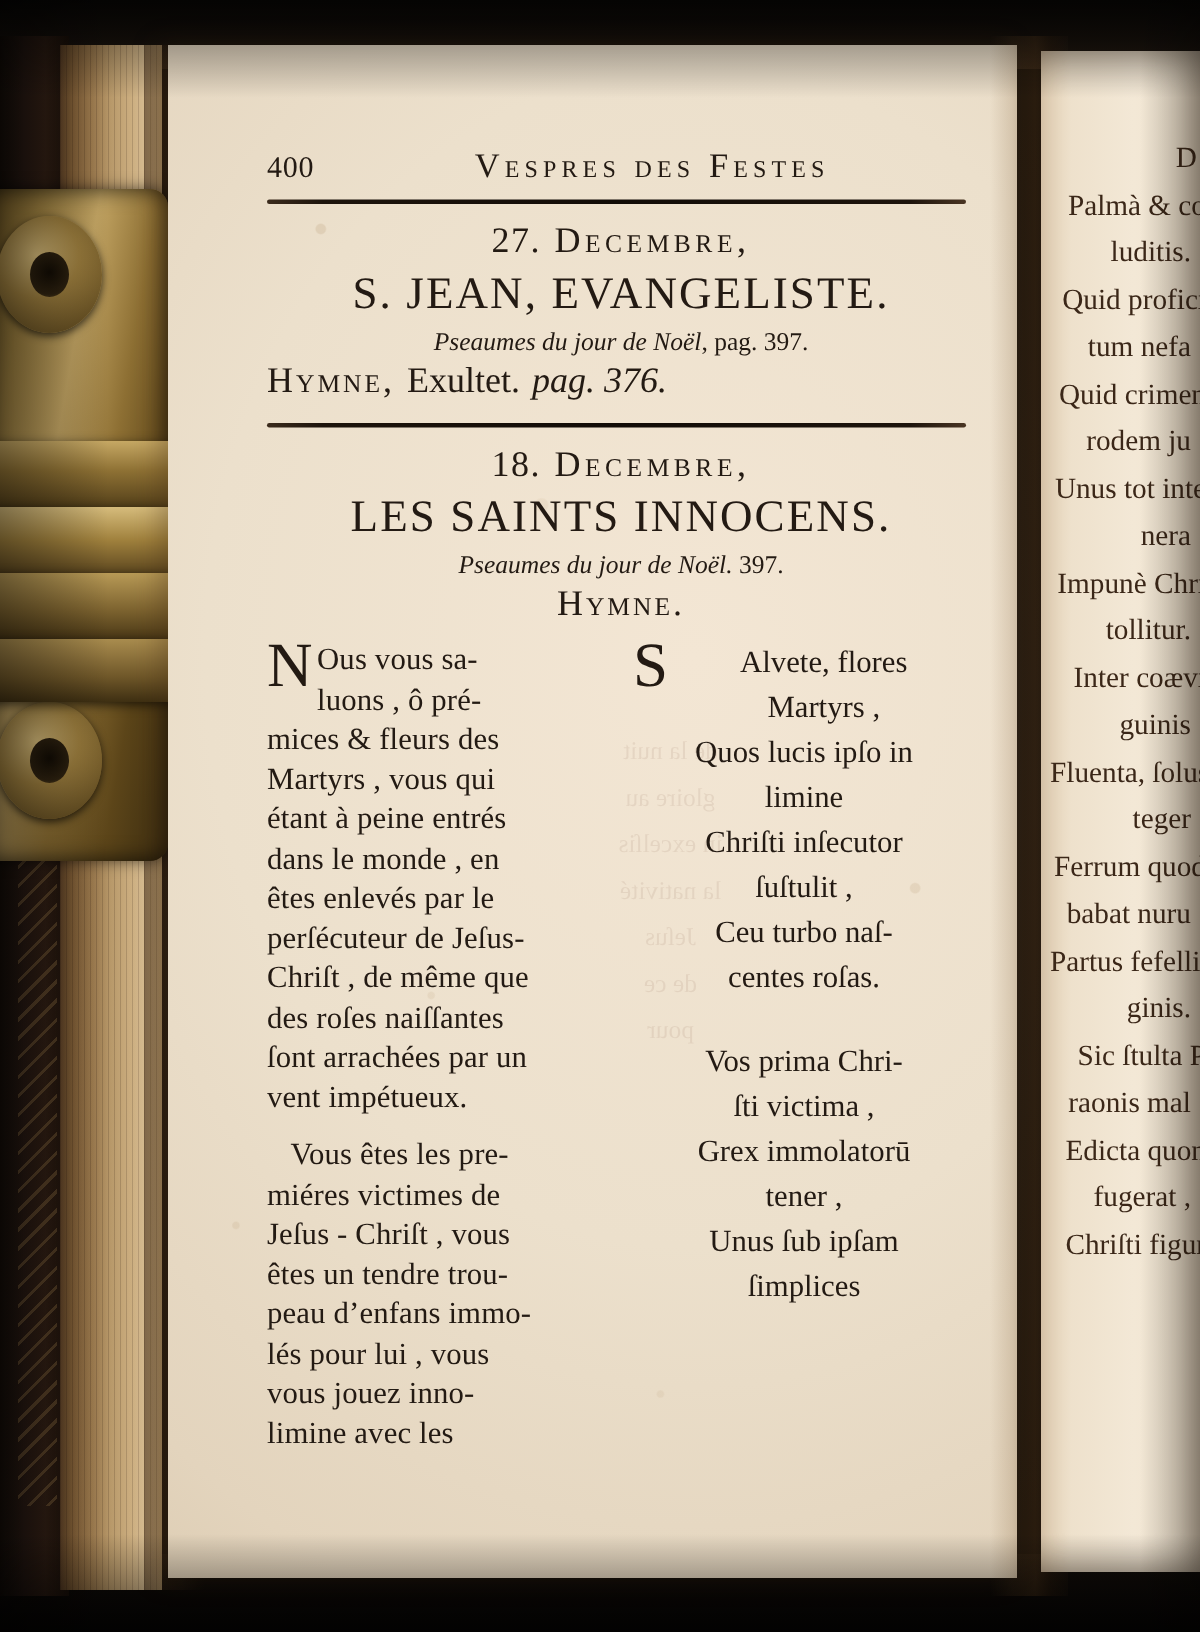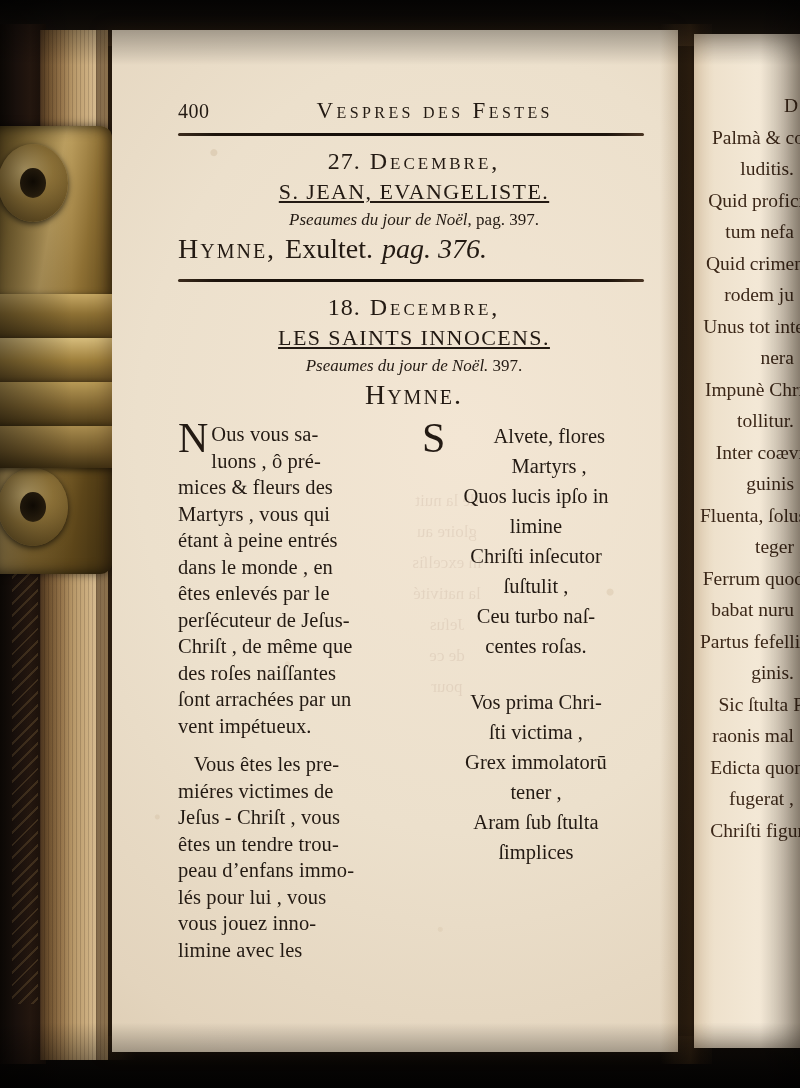--- a/index.html
+++ b/index.html
@@ -165,30 +165,30 @@
   .rule.second { margin-top: 14px; }
 
   .date-line {
     text-align: center; margin-top: 12px;
     font-variant: small-caps; letter-spacing: 3px; font-size: 24px;
   }
   .date-line .num { font-variant: normal; letter-spacing: 1px; }
 
   .feast-title {
     text-align: center; margin-top: 4px;
-    font-size: 22px; letter-spacing: 1.4px; white-space: nowrap; text-decoration: underline;
+    font-size: 30px; letter-spacing: 1.4px; white-space: nowrap;
   }
   .psalm-line {
     text-align: center; margin-top: 5px;
     font-size: 17px; font-style: italic;
   }
   .psalm-line .rom { font-style: normal; }
 
   .hymne-line {
-    margin-top: 3px; font-size: 28px;
+    margin-top: 3px; font-size: 24px;
     font-variant: small-caps; letter-spacing: 2px;
   }
   .hymne-line.centered { text-align: center; }
   .hymne-line .rom { font-variant: normal; letter-spacing: 0; }
   .hymne-line .ital { font-variant: normal; letter-spacing: 0; font-style: italic; }
 
   
   .columns {
     display: flex; margin-top: 10px; gap: 16px;
   }
@@ -370,21 +370,21 @@
             <span class="line">Chriſti inſecutor</span><br>
             <span class="line">ſuſtulit ,</span><br>
             <span class="line">Ceu turbo naſ-</span><br>
             <span class="line">centes roſas.</span>
           </div>
           <div class="stanza">
             <span class="line">Vos prima Chri-</span><br>
             <span class="line">ſti victima ,</span><br>
             <span class="line">Grex immolatorū</span><br>
             <span class="line">tener ,</span><br>
-            <span class="line">Aram ſub ſtulta</span><br>
+            <span class="line">Unus ſub ipſam</span><br>
             <span class="line">ſimplices</span>
           </div>
         </div>
 
       </div>
     </div>
   </div>
 
   <div class="gutter"></div>
 

